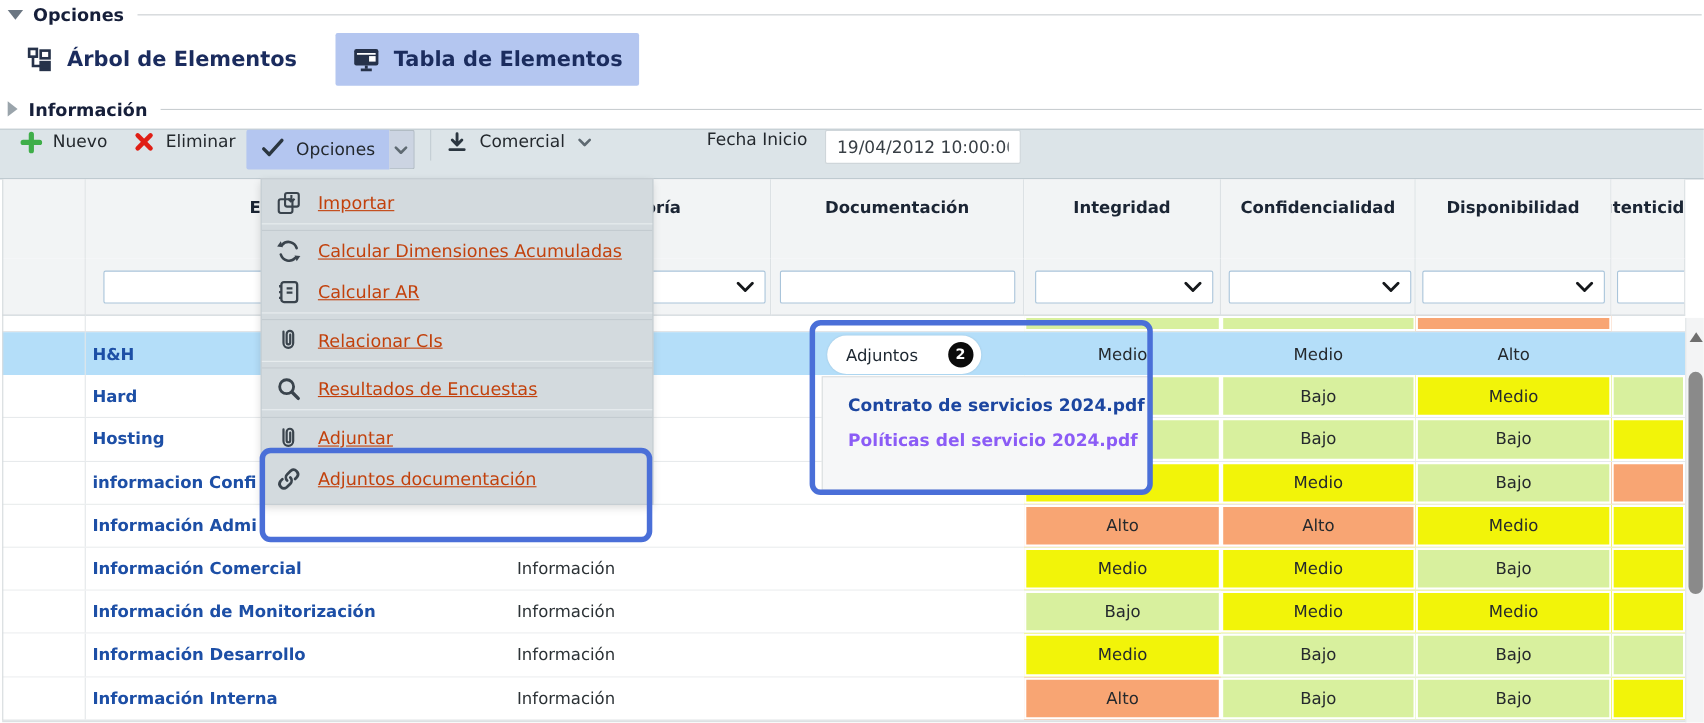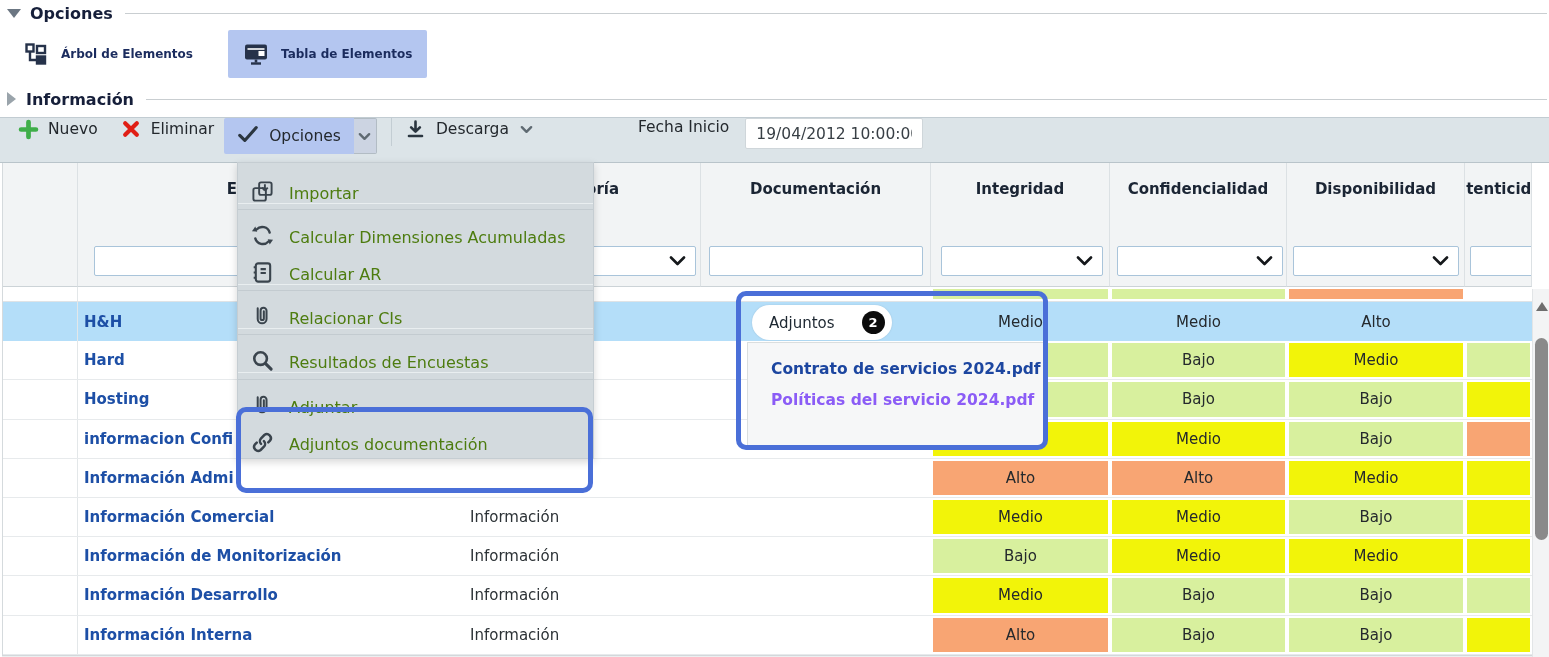--- a/index.html
+++ b/index.html
@@ -11,21 +11,21 @@
   
   .sect { position:absolute; left:0; width:100%; height:24px; display:flex; align-items:center; padding-left:7px; }
   .tri-down { width:0; height:0; border-left:7px solid transparent; border-right:7px solid transparent; border-top:9px solid #6b7682; margin-right:9px; cursor:pointer; }
   .tri-right { width:0; height:0; border-top:7px solid transparent; border-bottom:7px solid transparent; border-left:9px solid #9aa4ab; margin-right:10px; cursor:pointer; }
   .sect-title { font-weight:bold; font-size:16px; color:#161f3a; white-space:nowrap; }
   .rule { flex:1; border-top:1px solid #c9ced1; margin-left:12px; margin-right:2px; height:0; }
   
   .tabs { position:absolute; left:8px; top:30px; height:48px; display:flex; align-items:stretch; }
   .tab { display:flex; align-items:center; gap:12px; padding:0 15px; cursor:pointer; border-radius:2px; }
   .tab + .tab { margin-left:20px; }
-  .tab .tlabel { font-weight:bold; font-size:12px; color:#1b2c5e; white-space:nowrap; }
+  .tab .tlabel { font-weight:bold; font-size:19px; color:#1b2c5e; white-space:nowrap; }
   .ticon { display:inline-flex; width:26px; height:26px; align-items:center; justify-content:center; }
   
   .toolbar {
     position:absolute; left:0; top:117px; width:100%; height:46px; background:#dce4e8;
     border-top:1px solid #c2ccd2; border-bottom:1px solid #b9c4ca;
     display:flex; align-items:flex-start; padding-left:17px; font-size:15.5px; color:#23282d;
   }
   .tbtn { display:flex; align-items:center; gap:9px; cursor:pointer; white-space:nowrap; }
   .tbtn .icon { display:inline-flex; width:22px; height:22px; align-items:center; justify-content:center; }
   .splitbtn { display:flex; align-items:stretch; height:36px; margin-left:10px; }
@@ -55,21 +55,21 @@
   .cell-elemento { justify-content:flex-start; padding-left:6px; font-weight:bold; }
   .cell-categoria { justify-content:flex-start; padding-left:14px; color:#2c3236; }
   .left-border { position:absolute; left:2px; top:163px; height:492px; width:0; border-left:1px solid #d5dadd; }
   .bottom-strip { position:absolute; left:2px; top:655px; width:1530px; height:2px; background:#eceff0; border-top:1px solid #d3d8db; }
   
   .vscroll { position:absolute; left:1532px; top:289px; width:17px; height:368px; background:#f3f4f5; border-left:1px solid #e2e5e7; z-index:20; }
   .tri-up { position:absolute; left:3px; top:13px; width:0; height:0; border-left:6px solid transparent; border-right:6px solid transparent; border-bottom:9px solid #6e6e6e; cursor:pointer; }
   .vthumb { position:absolute; left:2px; top:49px; width:13px; height:202px; background:#8a8a8a; border-radius:7px; cursor:grab; }
   
   .menu { position:absolute; left:237px; top:162px; width:357px; background:#d3dade; border:1px solid #c5cdd2; box-shadow:0 3px 8px rgba(0,0,0,.16); z-index:30; padding:3px 0 4px 0; }
-  .mitem { height:37px; display:flex; align-items:flex-end; gap:15px; padding-left:13px; font-size:16px; color:#4d7c0f; cursor:pointer; white-space:nowrap; }
+  .mitem { height:37px; display:flex; align-items:center; gap:15px; padding-left:13px; font-size:16px; color:#c2410c; cursor:pointer; white-space:nowrap;text-decoration:underline; }
   .mitem .micon { display:inline-flex; width:23px; height:23px; align-items:center; justify-content:center; flex:none; }
   .msep { height:7px; border-top:1px solid #e9eef0; border-bottom:1px solid #c3cbd0; }
   .msep.big { height:8px; }
   
   .pill { position:absolute; left:752px; top:305px; height:35px; background:#fff; border-radius:18px; display:flex; align-items:center; gap:27px; padding:0 7px 0 17px; z-index:31; cursor:pointer; box-shadow:0 0 2px rgba(0,0,0,.12); }
   .pill .pill-label { font-size:15px; color:#1d2731; }
   .pill .count { width:23px; height:23px; border-radius:50%; background:#0b0b0b; color:#fff; font-size:13px; font-weight:bold; display:flex; align-items:center; justify-content:center; }
   .adj-panel { position:absolute; left:747px; top:342px; width:299px; height:104px; background:#f6f7f8; border:1px solid #dadedf; z-index:32; padding:17px 0 0 23px; }
   .adj-link { display:block; font-weight:bold; font-size:15.5px; color:#1c46a0; margin-bottom:13px; cursor:pointer; white-space:nowrap; }
   
@@ -153,21 +153,21 @@
         </div>
     </div>
     <div class="vsep"></div>
     <div class="tbtn">
       <span class="icon" id="ic-descarga">
           <svg width="21" height="21" viewBox="0 0 24 24" fill="none">
             <path d="M12 3 V13.5 M7 9.5 L12 14.5 L17 9.5" stroke="#2b3640" stroke-width="3" stroke-linecap="round" stroke-linejoin="round"></path>
             <path d="M4.5 19.5 H19.5" stroke="#2b3640" stroke-width="2.8" stroke-linecap="round"></path>
           </svg>
         </span>
-      <span>Descarga</span>
+      <span>Comercial</span>
       <span id="ic-chev2" style="display:inline-flex;margin-left:2px;">
           <svg width="13" height="9" viewBox="0 0 14 9" fill="none">
             <path d="M2 2 L7 7 L12 2" stroke="#5f6a72" stroke-width="2.6" stroke-linecap="round" stroke-linejoin="round"></path>
           </svg>
         </span>
     </div>
     <label class="fecha-label">Fecha Inicio</label>
     <input class="fecha-input" value="19/04/2012 10:00:00" style="">
   </div>
 

